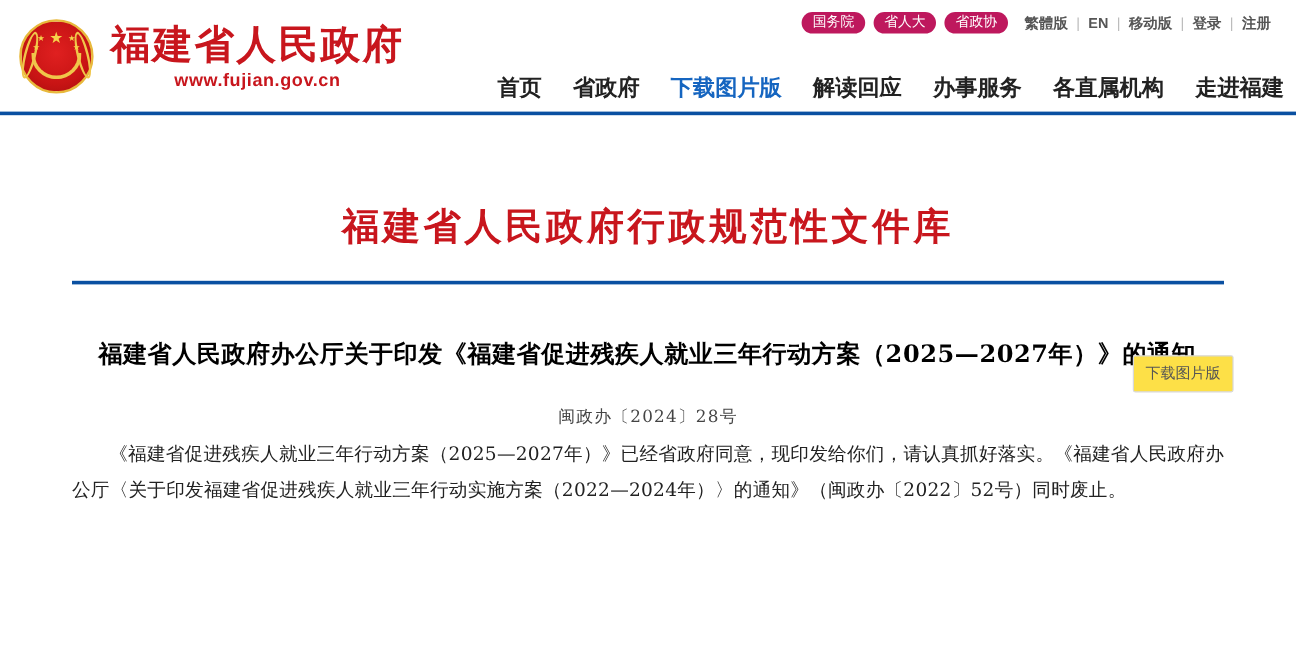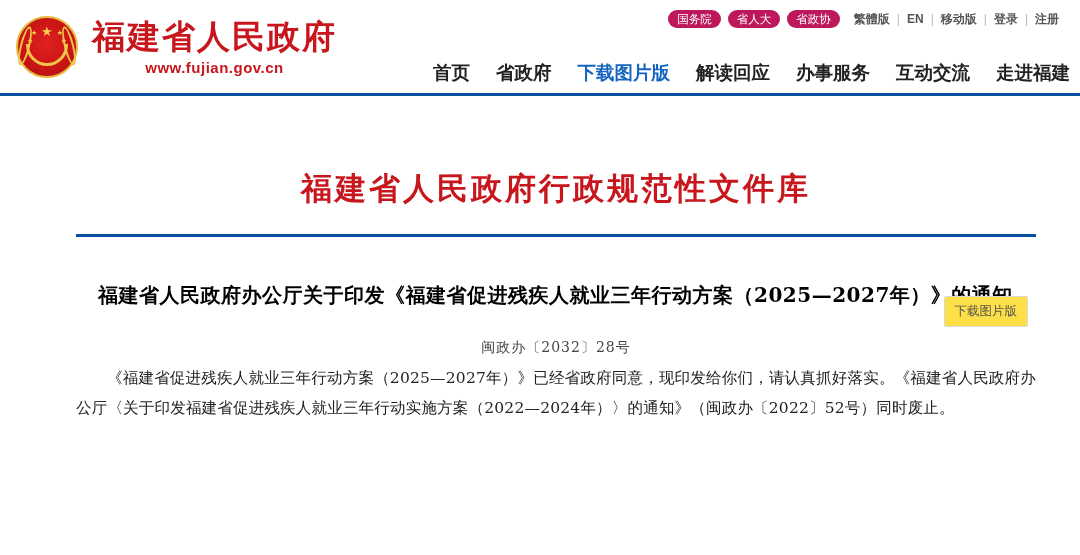--- a/index.html
+++ b/index.html
@@ -151,21 +151,21 @@
     color: #222;
     font-family: "DejaVu Sans", "Liberation Sans", sans-serif;
     margin-top: 28px;
   }
   .nav .nav-item { white-space: nowrap; }
   .nav .nav-item.active { color: #1565c0; }
 
   
   .doc-wrap {
     position: relative;
-    padding: 0 76px;
+    padding: 0 60px;
   }
   .doc-title-band {
     margin: 0 auto;
     padding-top: 72px;
     padding-bottom: 24px;
     text-align: center;
     border-bottom: 3px solid #0a50a1;
     width: 960px;
   }
   .doc-library-title {
@@ -261,31 +261,31 @@
     <span class="util-sep">|</span>
     <span class="util-link">注册</span>
   </div>
 
   <div class="nav">
     <span class="nav-item">首页</span>
     <span class="nav-item">省政府</span>
     <span class="nav-item active">下载图片版</span>
     <span class="nav-item">解读回应</span>
     <span class="nav-item">办事服务</span>
-    <span class="nav-item">互动交流</span>
+    <span class="nav-item">各直属机构</span>
     <span class="nav-item">走进福建</span>
   </div>
 </div>
 
 <div class="doc-wrap">
 
   <div class="doc-title-band">
     <div class="doc-library-title">福建省人民政府行政规范性文件库</div>
   </div>
 
   <div class="download-btn">下载图片版</div>
 
   <div class="doc-body">
     <div class="doc-heading">福建省人民政府办公厅关于印发《福建省促进残疾人就业三年行动方案（2025—2027年）》的通知</div>
-    <div class="doc-number">闽政办〔2032〕28号</div>
+    <div class="doc-number">闽政办〔2024〕28号</div>
     <div class="doc-para indent">《福建省促进残疾人就业三年行动方案（2025—2027年）》已经省政府同意，现印发给你们，请认真抓好落实。《福建省人民政府办公厅〈关于印发福建省促进残疾人就业三年行动实施方案（2022—2024年）〉的通知》（闽政办〔2022〕52号）同时废止。</div>
   </div>
 </div>
 
 </body></html>

